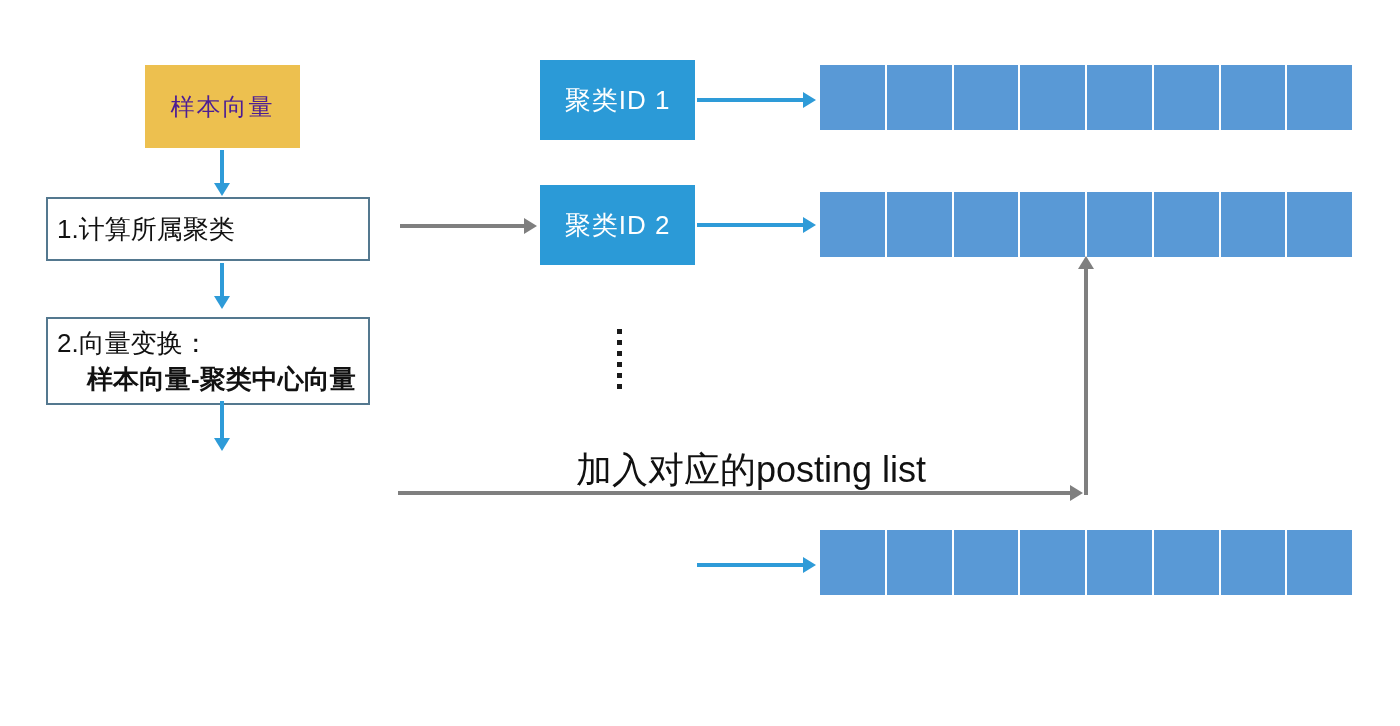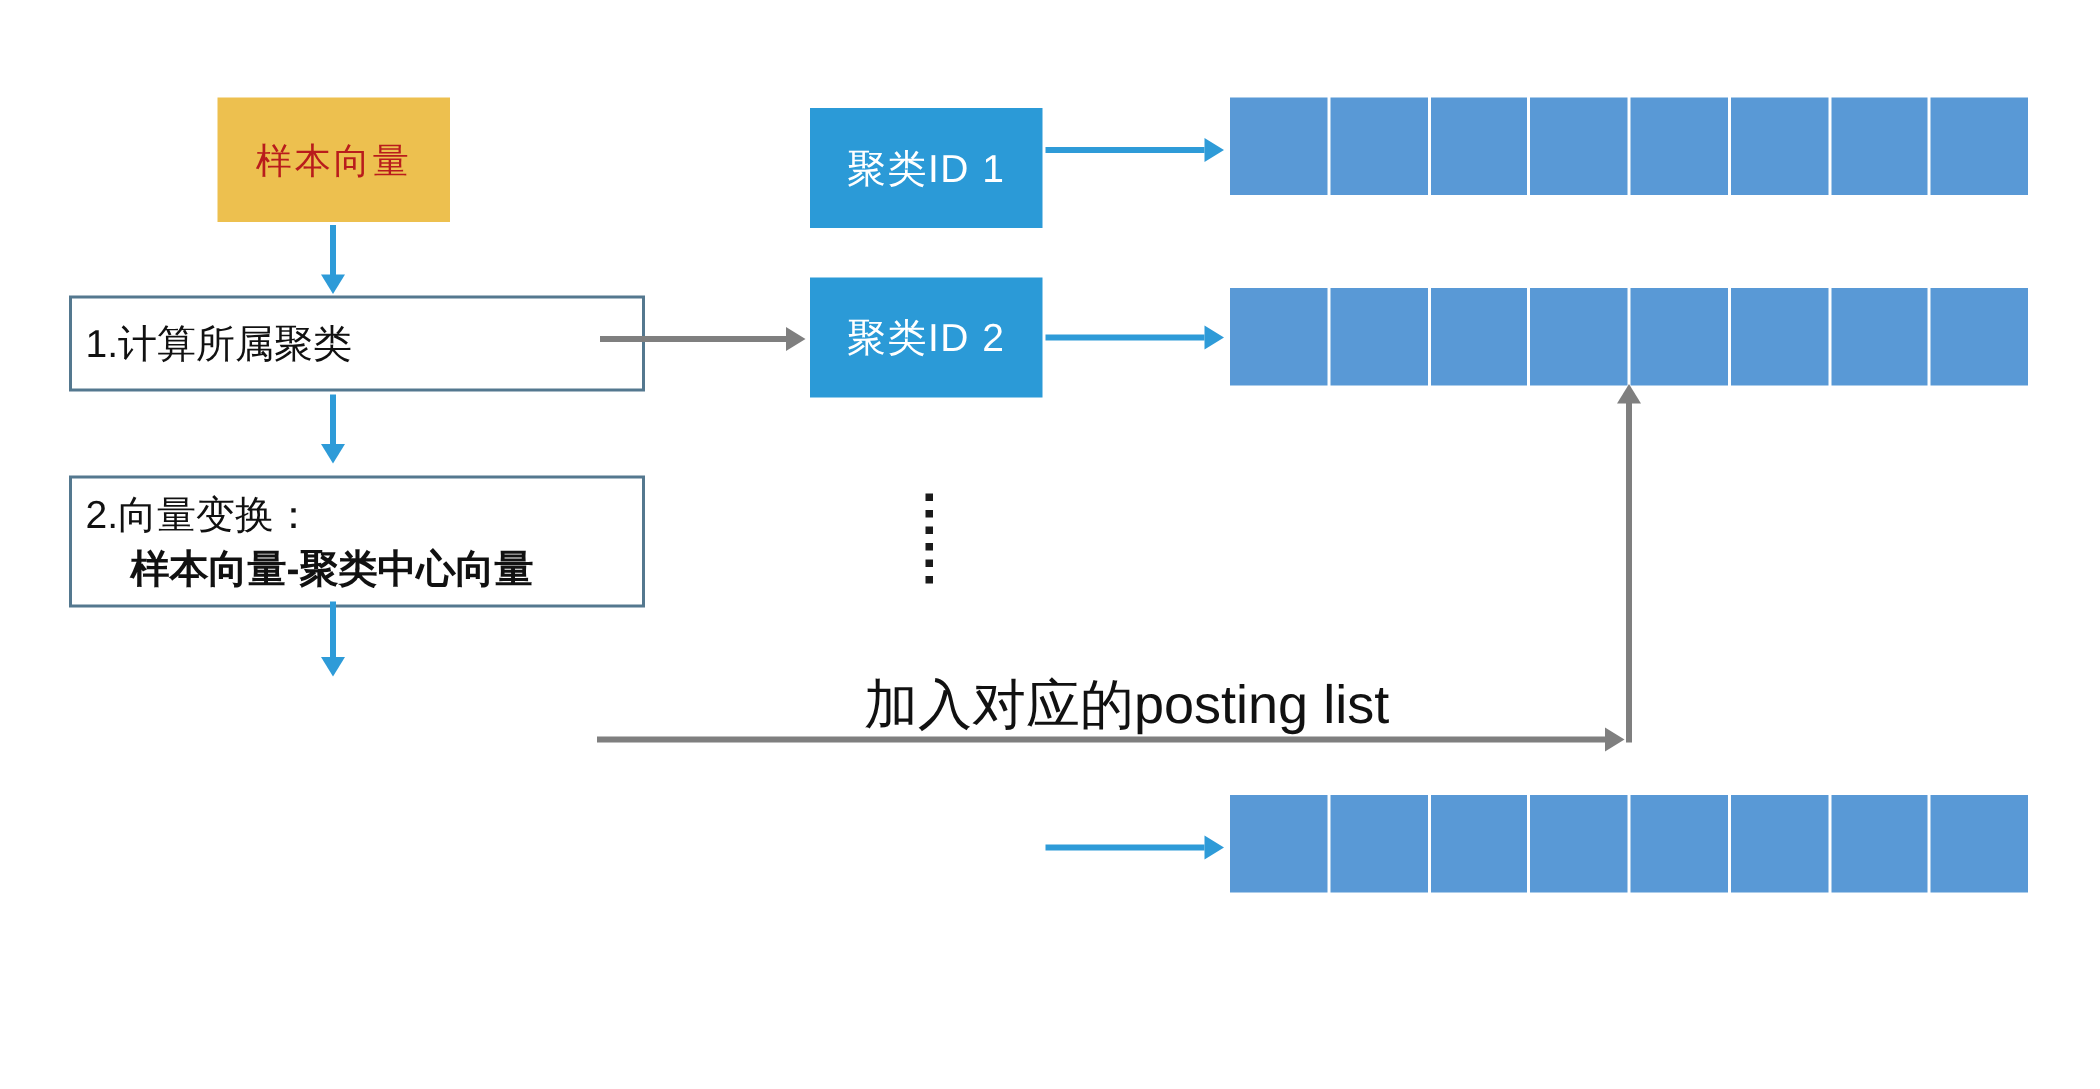--- a/index.html
+++ b/index.html
@@ -12,25 +12,25 @@
     --text-dark:#111111;
   }
   html,body{margin:0;padding:0;background:#fff;}
   .canvas{
     position:relative;width:1400px;height:726px;background:#ffffff;
     font-family:"Liberation Sans",sans-serif;overflow:hidden;
   }
   
   .sample-box{
     position:absolute;left:145px;top:65px;width:155px;height:83px;
-    background:var(--sample-yellow);color:#b91c1c;font-size:24px;
+    background:var(--sample-yellow);color:#4c1d95;font-size:24px;
     display:flex;align-items:center;justify-content:center;letter-spacing:2px;
   }
   .step-box{
-    position:absolute;left:46px;width:384px;box-sizing:border-box;
+    position:absolute;left:46px;width:324px;box-sizing:border-box;
     background:#ffffff;border:2px solid var(--box-border);
     color:var(--text-dark);font-size:26px;
     display:flex;flex-direction:column;justify-content:center;padding-left:9px;
   }
   #step1{top:197px;height:64px;}
   #step2{top:317px;height:88px;line-height:36px;}
   #step3{top:453px;height:86px;}
   .step-line2{padding-left:30px;font-weight:bold;}
   
   .vline{position:absolute;width:4px;}
@@ -89,21 +89,21 @@
     <span class="step-line2">样本向量-聚类中心向量</span>
   </div>
 
   <div class="vline blue" style="left:220px;top:401px;height:38px;"></div>
   <div class="head-down" style="left:214px;top:438px;"></div>
 
 
   <div class="hline gray" style="left:400px;top:224px;width:124px;"></div>
   <div class="head-right g" style="left:524px;top:218px;"></div>
 
-  <div class="cluster-label" style="top:72px;">聚类ID 1</div>
+  <div class="cluster-label" style="top:60px;">聚类ID 1</div>
   <div class="hline blue" style="left:697px;top:98px;width:106px;"></div>
   <div class="head-right" style="left:803px;top:92px;"></div>
   <div class="cells" style="top:65px;">
       <div class="cell"></div>
       <div class="cell"></div>
       <div class="cell"></div>
       <div class="cell"></div>
       <div class="cell"></div>
       <div class="cell"></div>
       <div class="cell"></div>

